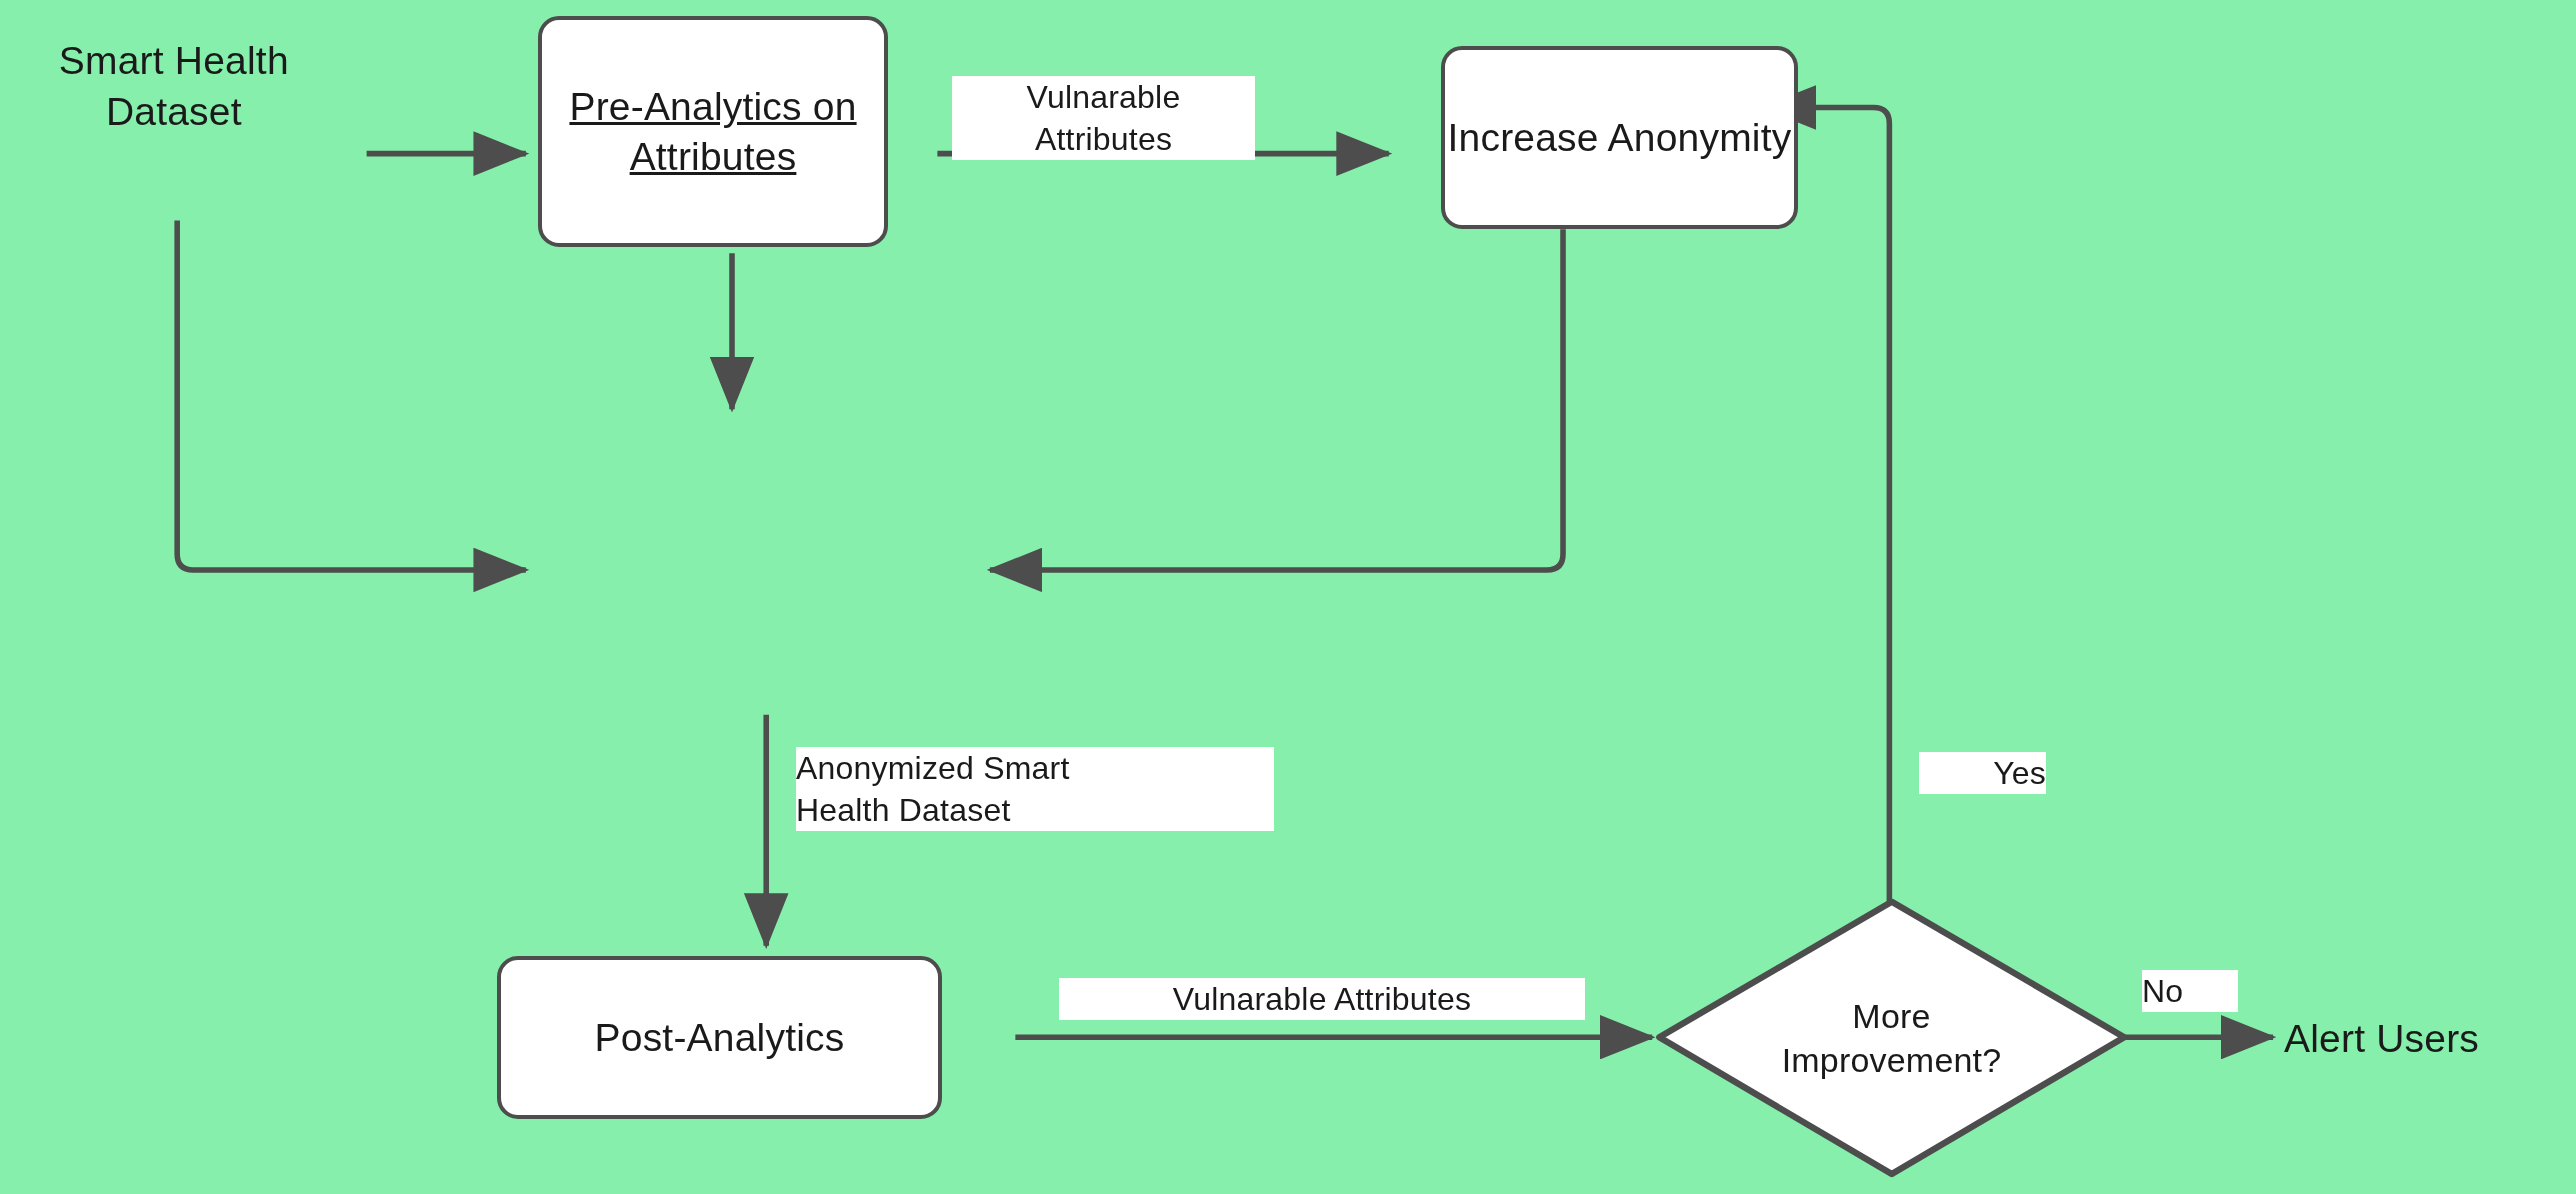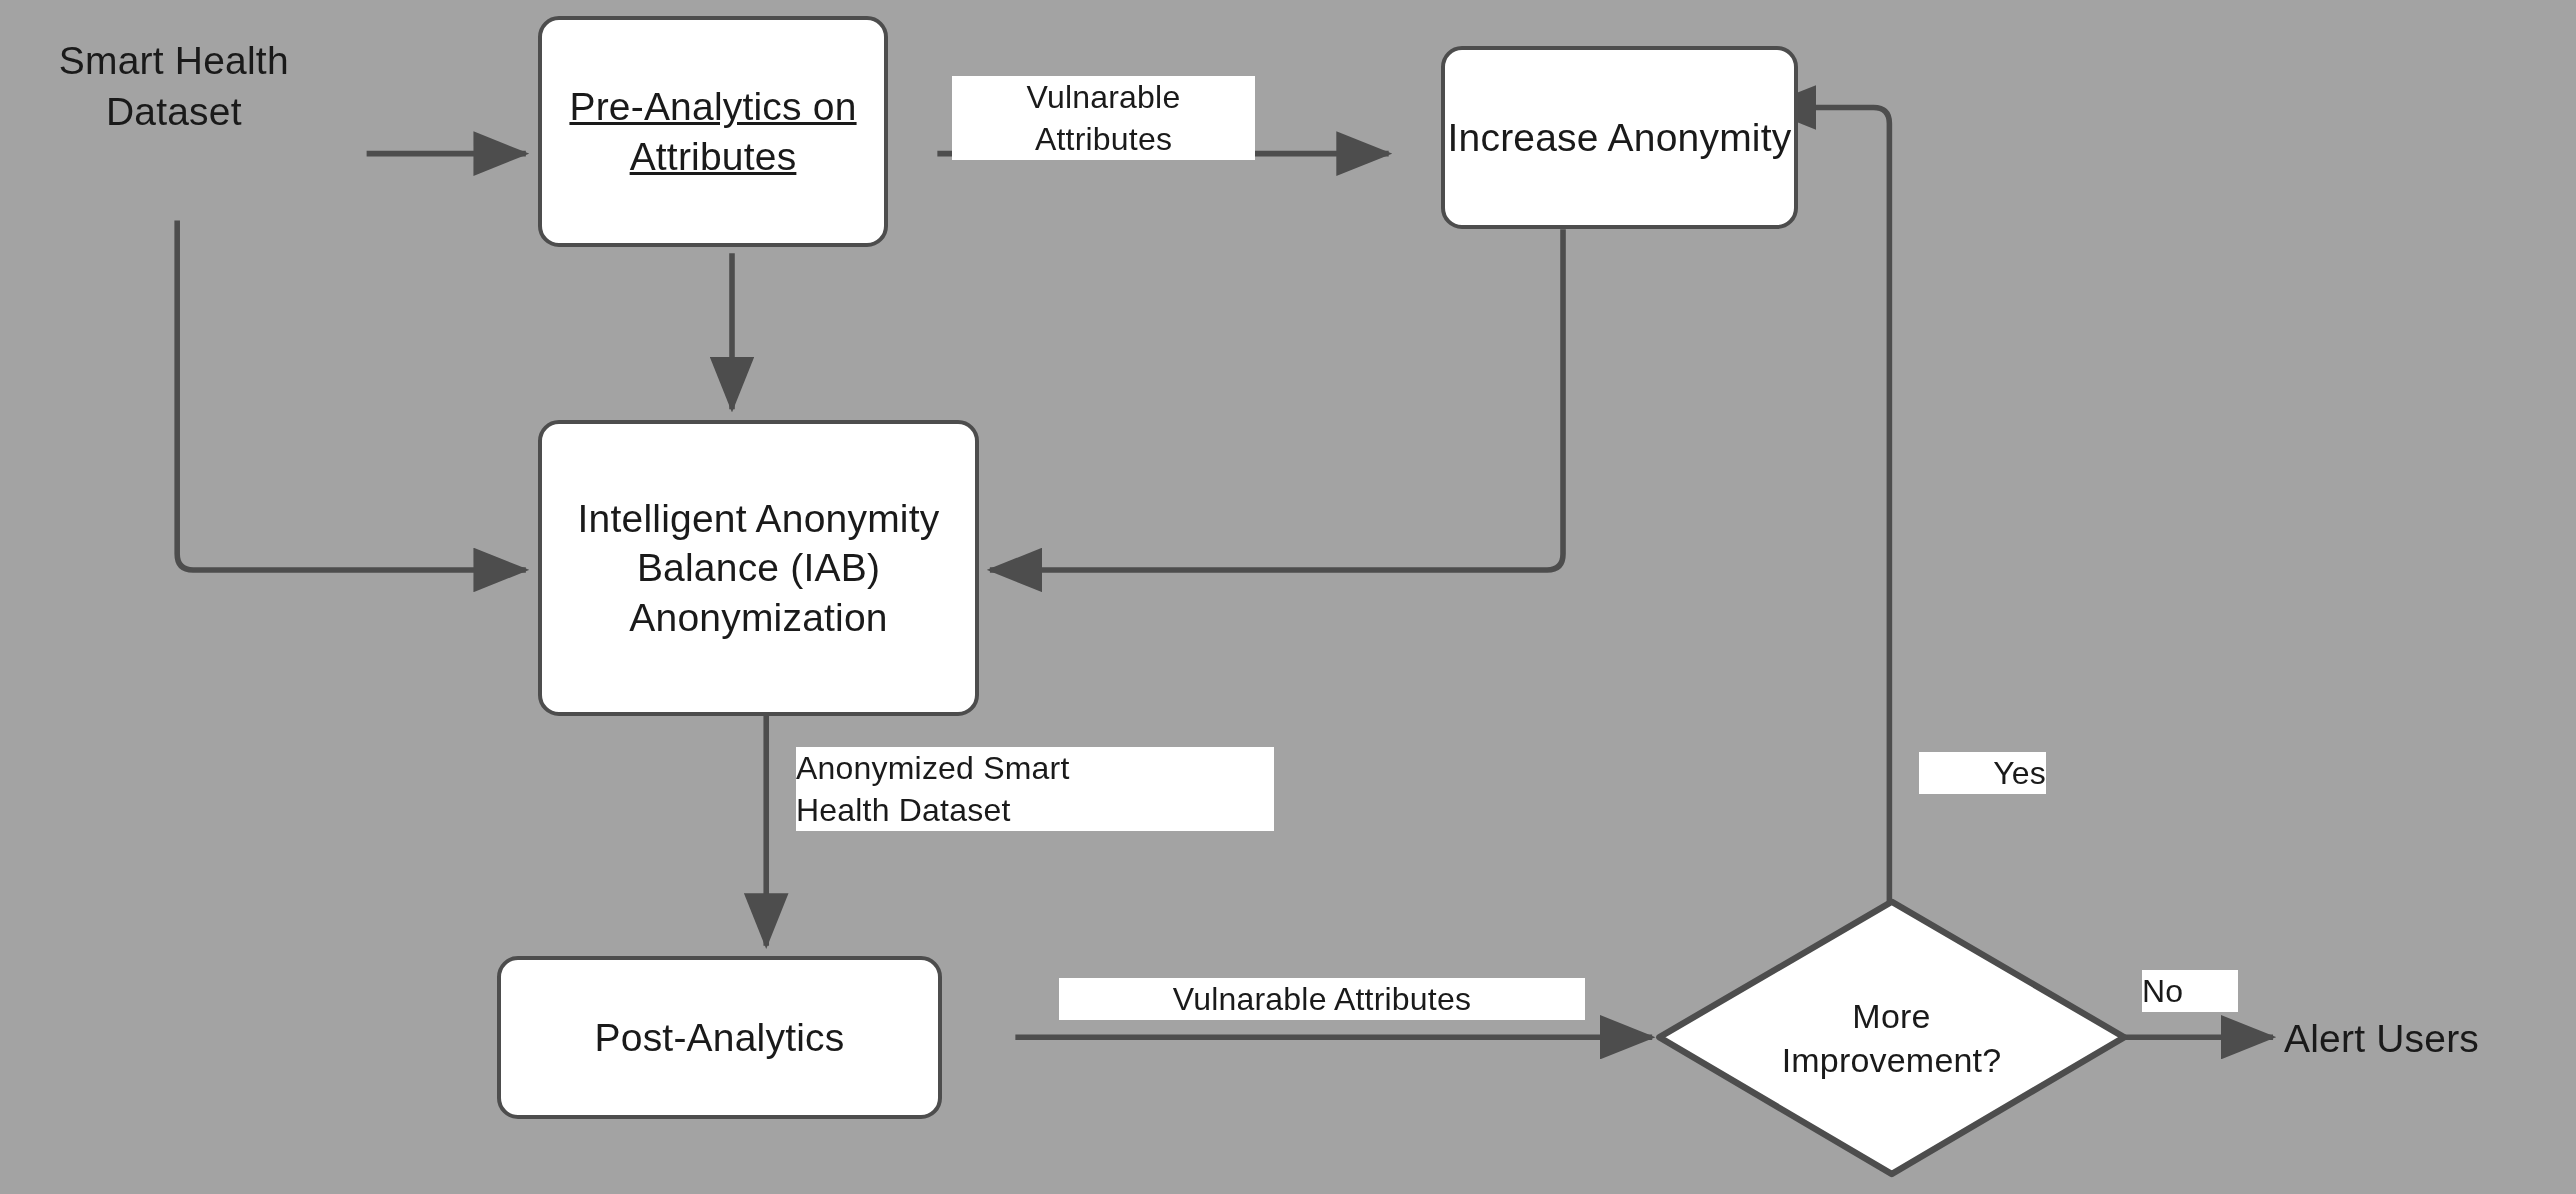--- a/index.html
+++ b/index.html
@@ -5,21 +5,21 @@
 <style>
   html, body {
     margin: 0;
     padding: 0;
     background: #ffffff;
   }
   #canvas {
     position: relative;
     width: 2576px;
     height: 1194px;
-    background: #a3a3a3;
+    background: #86efac;
     font-family: "Liberation Sans", "DejaVu Sans", sans-serif;
     overflow: hidden;
   }
   svg#wires {
     position: absolute;
     left: 0;
     top: 0;
     width: 2576px;
     height: 1194px;
     pointer-events: none;
@@ -113,24 +113,20 @@
 
   <div class="free-label" style="left:14.3px; top:36px; width:319px;">Smart Health
 Dataset</div>
 
   <div class="node-box" style="left:538px; top:16px; width:350px; height:231px;text-decoration:underline;">Pre-Analytics
 on Attributes</div>
 
   <div class="node-box" style="left:1441px; top:46px; width:357px; height:183px;">Increase
 Anonymity</div>
 
-  <div class="node-box" style="left:538px; top:420px; width:441px; height:296px;">Intelligent
-Anonymity
-Balance (IAB)
-Anonymization</div>
 
   <div class="node-box" style="left:497px; top:956px; width:445px; height:163px;">Post-Analytics</div>
 
   <div class="diamond-wrap" style="left:1659px; top:902px; width:465px; height:272px;">
     <div class="diamond-text">More
 Improvement?</div>
   </div>
 
   <div class="free-label" style="left:2284px; top:1014px; width:287px; text-align:left;">Alert Users</div>
 

